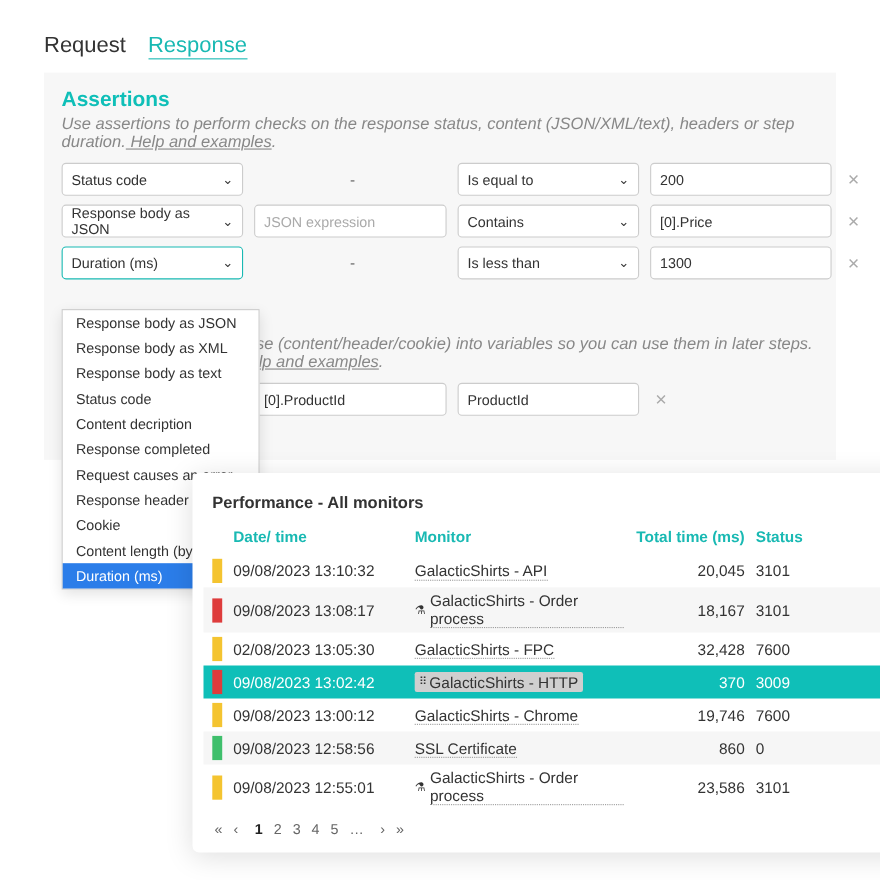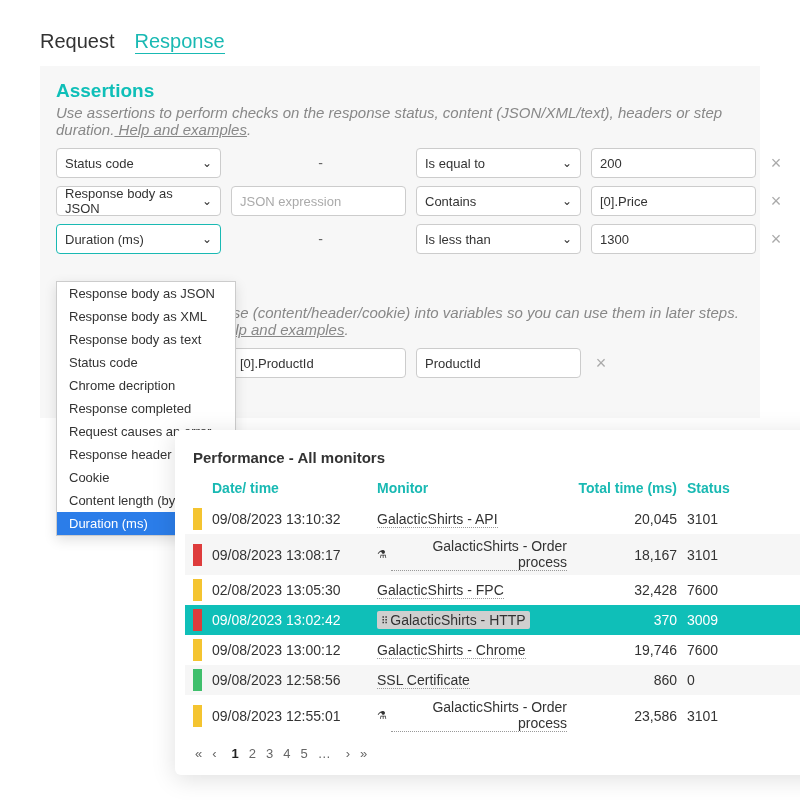--- a/index.html
+++ b/index.html
@@ -30,21 +30,21 @@
   .perf-header-row { display: grid; grid-template-columns: 9px 155px 190px 100px 70px; gap: 10px; padding: 4px 8px 8px 8px; font-size: 14px; font-weight: 600; color: #19b9b3; }
   .perf-header-row .th-time { text-align: right; }
   .perf-row { display: grid; grid-template-columns: 9px 155px 190px 100px 70px; gap: 10px; align-items: center; padding: 4px 8px; font-size: 14px; }
   .perf-row.zebra { background: #f6f6f6; }
   .perf-row.hl { background: #0fbfb8; color: #fff; }
   .status-bar { width: 9px; height: 22px; }
   .c-yellow { background: #f4c430; }
   .c-red { background: #de3c3c; }
   .c-green { background: #3fbf6c; }
   .mon-cell { display: flex; align-items: center; gap: 4px; }
-  .mon-cell span.dotted { border-bottom: 1px dotted #999; text-align: right; }
+  .mon-cell span.dotted { border-bottom: 1px dotted #999; }
   .hl-mon { background: #cfcfcf; color: #333; border-radius: 2px; padding: 1px 4px; display: inline-flex; align-items: center; gap: 4px; }
   .tm-cell { text-align: right; }
   .pager { display: flex; align-items: center; gap: 10px; padding: 10px 10px 2px 10px; font-size: 13px; color: #666; }
   .pager .pg { cursor: pointer; }
   .pager .pg.cur { font-weight: 700; color: #222; }
   .pager .spacer { flex: 1; }
   .flask-icon { font-size: 11px; }
   .grid-icon { font-size: 10px; letter-spacing: -2px; }
 </style>
 </head>
@@ -109,21 +109,21 @@
         <span>1300</span>
       </div>
     <div class="xbtn">×</div>
   </div>
 
   <div class="dropdown" id="dd">
       <div class="opt">Response body as JSON</div>
       <div class="opt">Response body as XML</div>
       <div class="opt">Response body as text</div>
       <div class="opt">Status code</div>
-      <div class="opt">Chrome decription</div>
+      <div class="opt">Content decription</div>
       <div class="opt">Response completed</div>
       <div class="opt">Request causes an error</div>
       <div class="opt">Response header</div>
       <div class="opt">Cookie</div>
       <div class="opt">Content length (bytes)</div>
       <div class="opt sel">Duration (ms)</div>
     </div>
 
   <div class="vars-block">
     <div class="section-desc" style="margin-left:160px;">

